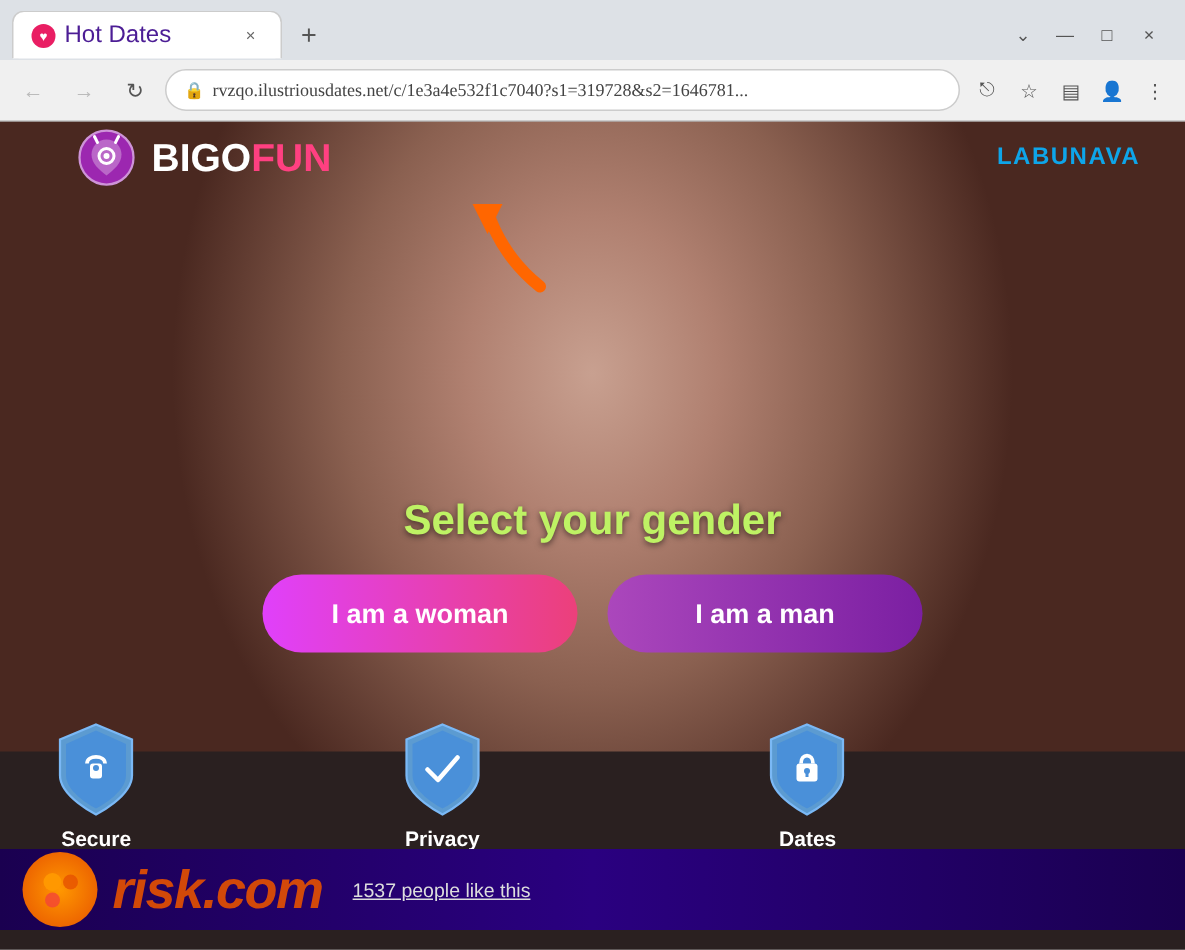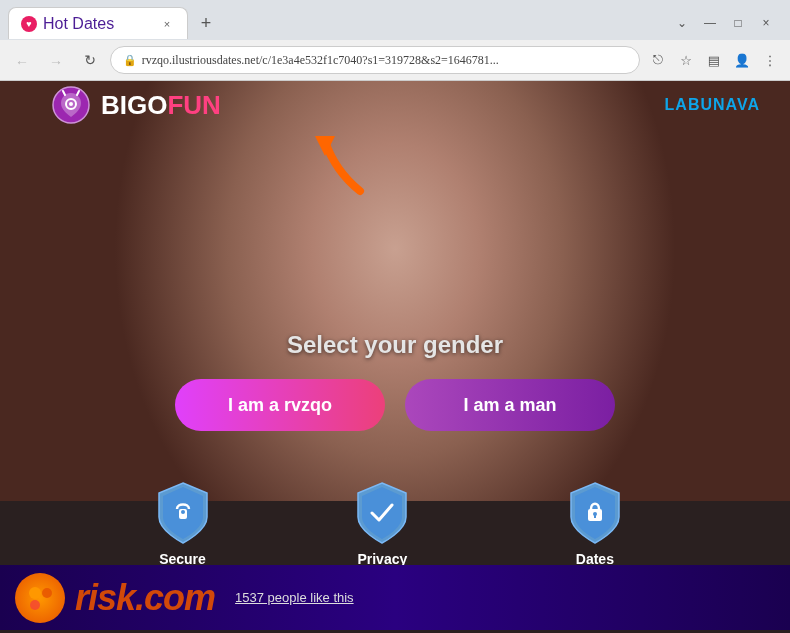--- a/index.html
+++ b/index.html
@@ -37,35 +37,35 @@
     
     .logo-bar { position: absolute; top: 0; left: 0; right: 0; display: flex; align-items: center; padding: 4px 30px; justify-content: space-between; margin-left: 21px; }
     .logo-left { display: flex; align-items: center; gap: 10px; }
     .logo-icon { width: 40px; height: 40px; }
     .logo-text { font-size: 26px; font-weight: bold; color: #fff; }
     .logo-text .fun { color: #ff4081; }
     .logo-nav { color: #0ea5e9; font-size: 16px; font-weight: bold; letter-spacing: 1px; }
 
     
     .gender-section { position: absolute; top: 250px; left: 0; right: 0; display: flex; flex-direction: column; align-items: center; gap: 20px; }
-    .gender-title { color: #e5e5e5; font-size: 24px; font-weight: bold; text-shadow: 0 1px 4px rgba(0,0,0,0.6); }
+    .gender-title { color: #bef264; font-size: 28px; font-weight: bold; text-shadow: 0 1px 4px rgba(0,0,0,0.6); }
     .gender-buttons { display: flex; gap: 20px; }
     .gender-btn { width: 210px; height: 52px; border: none; border-radius: 30px; font-size: 18px; font-weight: bold; color: #fff; cursor: pointer; transition: opacity 0.2s; }
     .gender-btn-woman { background: linear-gradient(90deg, #e040fb, #ec407a); }
     .gender-btn-man { background: linear-gradient(90deg, #ab47bc, #7b1fa2); }
 
     
-    .trust-badges { position: absolute; top: 400px; left: 0; right: 0; display: flex; justify-content: center; gap: 69px; }
+    .trust-badges { position: absolute; top: 400px; left: 0; right: 0; display: flex; justify-content: flex-start; gap: 100px; }
     .trust-badge { display: flex; flex-direction: column; align-items: center; gap: 6px; }
     .shield-icon { width: 56px; height: 64px; position: relative; }
     .badge-label { color: #fff; font-size: 14px; font-weight: bold; }
     .badge-desc { color: #ddd; font-size: 11px; text-align: center; }
 
     
-    .bottom-bar { position: absolute; bottom: 4px; left: 0; right: 0; height: 65px; background: linear-gradient(90deg, #1a0050, #2a0080, #1a0050); display: flex; align-items: center; padding: 0 15px; gap: 10px; }
+    .bottom-bar { position: absolute; bottom: 14px; left: 0; right: 0; height: 54px; background: linear-gradient(90deg, #1a0050, #2a0080, #1a0050); display: flex; align-items: center; padding: 0 15px; gap: 10px; }
     .bottom-icon { width: 50px; height: 50px; background: radial-gradient(circle, #ff9800, #e65100); border-radius: 50%; display: flex; align-items: center; justify-content: center; color: white; font-size: 22px; flex-shrink: 0; }
     .bottom-logo-area { display: flex; align-items: center; }
     .risk-logo { font-size: 36px; font-weight: 900; color: #e65100; font-style: italic; letter-spacing: -1px; opacity: 0.9; }
     .bottom-text { color: #ddd; font-size: 13px; padding-left: 10px; text-decoration: underline; }
 
     
     .orange-arrow { position: absolute; top: 50px; left: 305px; }
   </style>
 </head>
 <body>
@@ -136,21 +136,21 @@
         <div class="logo-text">
           <span>BIGO</span><span class="fun">FUN</span>
         </div>
       </div>
       <div class="logo-nav">LABUNAVA</div>
     </div>
 
     <div class="gender-section">
       <div class="gender-title">Select your gender</div>
       <div class="gender-buttons">
-        <button class="gender-btn gender-btn-woman">I am a rvzqo</button>
+        <button class="gender-btn gender-btn-woman">I am a woman</button>
         <button class="gender-btn gender-btn-man">I am a man</button>
       </div>
     </div>
 
     <div class="trust-badges">
 
       <div class="trust-badge">
         <svg class="shield-icon" viewBox="0 0 56 64">
           <path d="M28 2 L52 12 L52 36 C52 50 28 62 28 62 C28 62 4 50 4 36 L4 12 Z" fill="#5c9bd1" stroke="#7ab8f5" stroke-width="1.5"></path>
           <path d="M28 6 L48 15 L48 36 C48 48 28 58 28 58 C28 58 8 48 8 36 L8 15 Z" fill="#4a90d9"></path>

